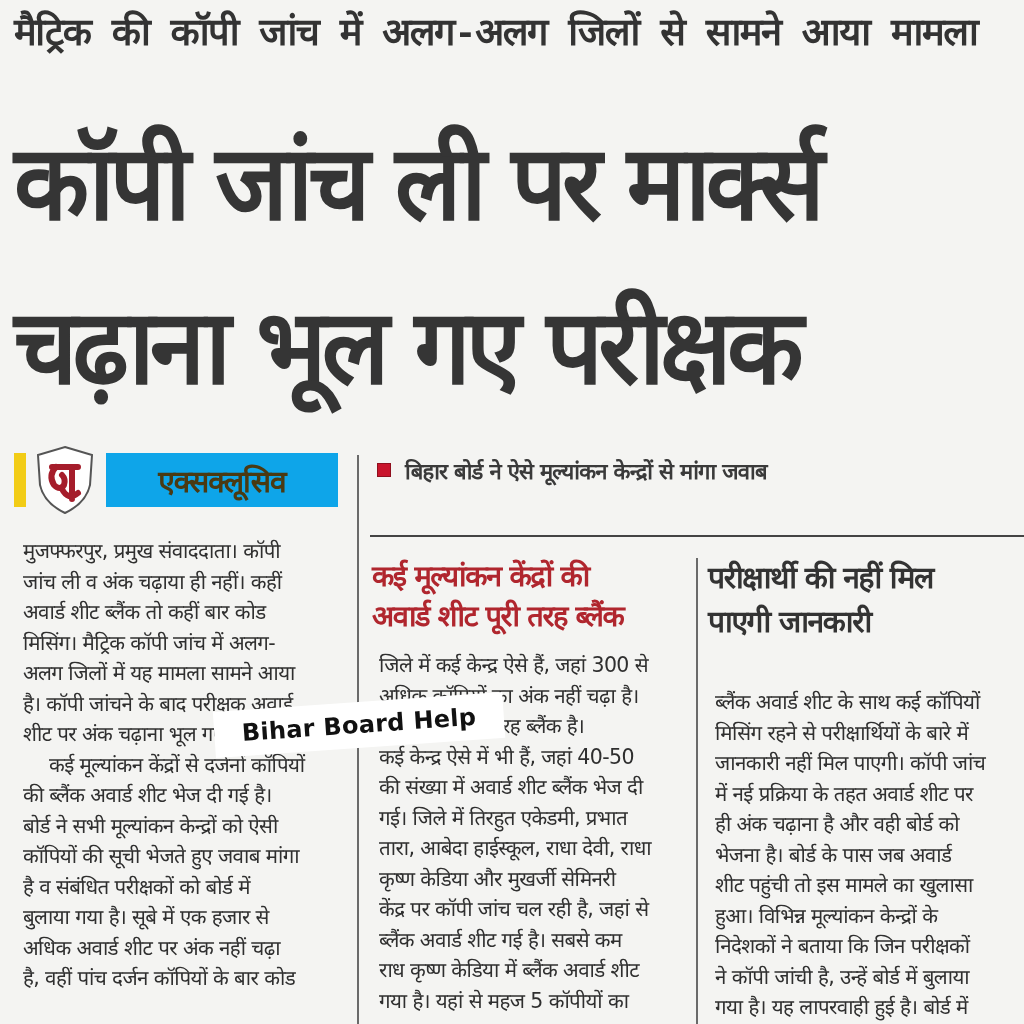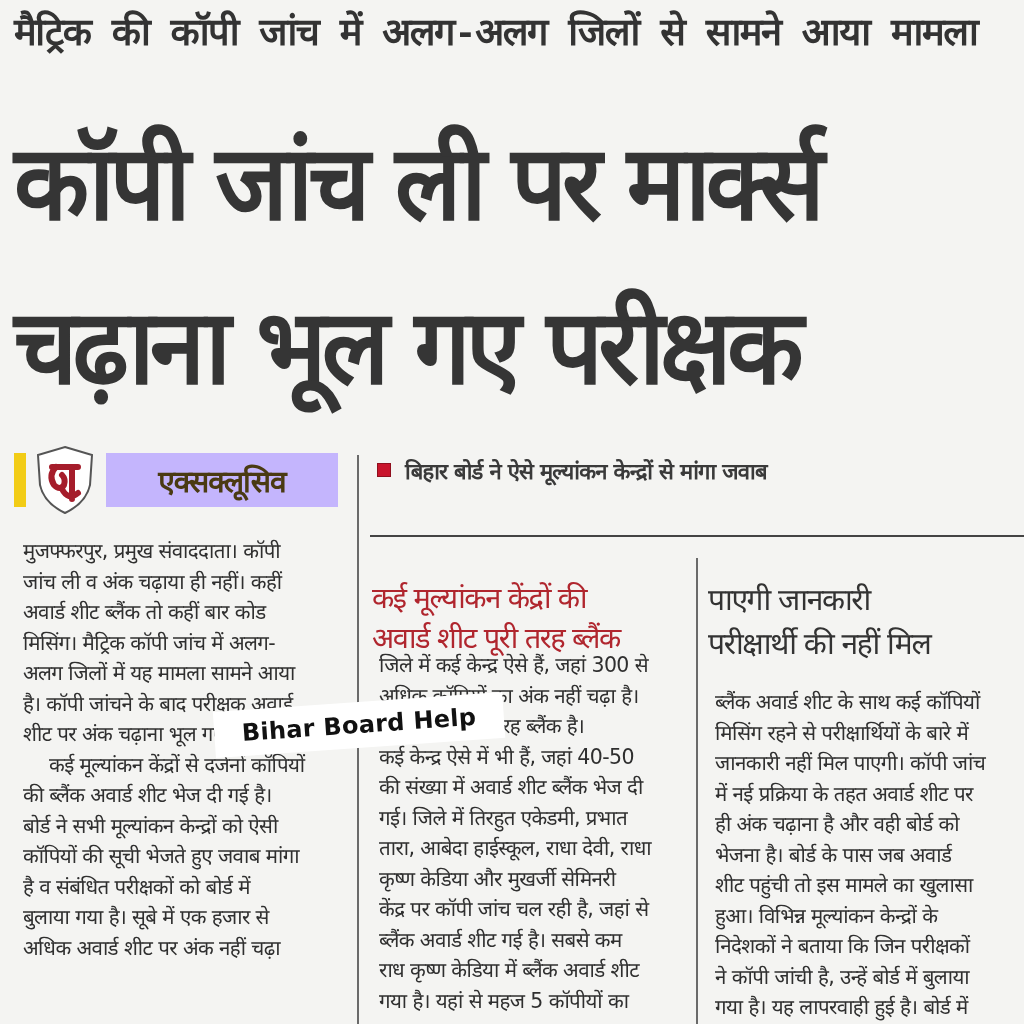--- a/index.html
+++ b/index.html
@@ -24,21 +24,21 @@
   
   .exclusive {
     position: absolute; left: 14px; top: 448px; width: 324px; height: 64px;
     display: flex; align-items: center;
   }
   .exclusive .lbar { width: 12px; height: 54px; background: #f2cc16; }
   .exclusive .shield {
     width: 62px; height: 70px; margin-left: 8px; position: relative;
   }
   .exclusive .tag {
-    flex: 1; height: 54px; margin-left: 10px; background: #c4b5fd;
+    flex: 1; height: 54px; margin-left: 10px; background: #0ea5e9;
     display: flex; align-items: center; justify-content: center;
     font-weight: bold; font-size: 30px; color: #4a3a12; letter-spacing: -1px;
   }
 
   .col {
     position: absolute; font-size: 20.5px; line-height: 30.5px; color: #2f2f2f;
     letter-spacing: -0.6px;
   }
   .col p { white-space: nowrap; margin-left: 7px; }
   .col1 { left: 16px; top: 536px; width: 320px; }
@@ -48,21 +48,21 @@
 
   .vrule { position: absolute; width: 2px; background: #6a6a6a; }
   .vr1 { left: 357px; top: 455px; height: 569px; }
   .vr2 { left: 696px; top: 558px; height: 466px; }
   .hrule { position: absolute; left: 370px; top: 535px; width: 654px; height: 2px; background: #444; }
 
   .bullets { position: absolute; left: 375px; top: 452px; width: 640px; }
   .bullet { display: flex; align-items: center; height: 36px; font-size: 22px; font-weight: bold; color: #3a3a3a; letter-spacing: -0.8px; white-space: nowrap; }
   .bullet .sq { width: 14px; height: 14px; background: #c8142c; margin-right: 14px; margin-left: 2px; border: 1px solid #8f0f1e; }
 
-  .subhead { position: absolute; font-weight: normal; font-size: 29px; line-height: 40px; letter-spacing: -1.4px; white-space: nowrap; margin-top: 22px; }
+  .subhead { position: absolute; font-weight: bold; font-size: 29px; line-height: 40px; letter-spacing: -1.4px; white-space: nowrap; }
   .sh2 { left: 372px; top: 556px; color: #b0262e; }
   .sh3 { left: 708px; top: 556px; color: #333; font-size: 30px; line-height: 44px; }
 
   .watermark {
     position: absolute; left: 216px; top: 712px; width: 290px; height: 46px;
     background: #ffffff; transform: rotate(-4deg); transform-origin: left bottom;
     display: flex; align-items: center; justify-content: center;
     font-family: "DejaVu Sans", sans-serif; font-weight: bold; font-size: 24px; color: #111;
     letter-spacing: 0.3px;
   }
@@ -104,20 +104,21 @@
   <p>अलग जिलों में यह मामला सामने आया</p>
   <p>है। कॉपी जांचने के बाद परीक्षक अवार्ड</p>
   <p>शीट पर अंक चढ़ाना भूल गए।</p>
   <p class="indent">कई मूल्यांकन केंद्रों से दर्जनों कॉपियों</p>
   <p>की ब्लैंक अवार्ड शीट भेज दी गई है।</p>
   <p>बोर्ड ने सभी मूल्यांकन केन्द्रों को ऐसी</p>
   <p>कॉपियों की सूची भेजते हुए जवाब मांगा</p>
   <p>है व संबंधित परीक्षकों को बोर्ड में</p>
   <p>बुलाया गया है। सूबे में एक हजार से</p>
   <p>अधिक अवार्ड शीट पर अंक नहीं चढ़ा</p>
+  <p>है, वहीं पांच दर्जन कॉपियों के बार कोड</p>
 </div>
 
 <div class="subhead sh2">
   <div>कई मूल्यांकन केंद्रों की</div>
   <div>अवार्ड शीट पूरी तरह ब्लैंक</div>
 </div>
 <div class="col col2">
   <p>जिले में कई केन्द्र ऐसे हैं, जहां 300 से</p>
   <p>अधिक कॉपियों का अंक नहीं चढ़ा है।</p>
   <p>अवार्ड शीट पूरी तरह ब्लैंक है।</p>
@@ -126,22 +127,22 @@
   <p>गई। जिले में तिरहुत एकेडमी, प्रभात</p>
   <p>तारा, आबेदा हाईस्कूल, राधा देवी, राधा</p>
   <p>कृष्ण केडिया और मुखर्जी सेमिनरी</p>
   <p>केंद्र पर कॉपी जांच चल रही है, जहां से</p>
   <p>ब्लैंक अवार्ड शीट गई है। सबसे कम</p>
   <p>राध कृष्ण केडिया में ब्लैंक अवार्ड शीट</p>
   <p>गया है। यहां से महज 5 कॉपीयों का</p>
 </div>
 
 <div class="subhead sh3">
+  <div>परीक्षार्थी की नहीं मिल</div>
   <div>पाएगी जानकारी</div>
-  <div>परीक्षार्थी की नहीं मिल</div>
 </div>
 <div class="col col3">
   <p>ब्लैंक अवार्ड शीट के साथ कई कॉपियों</p>
   <p>मिसिंग रहने से परीक्षार्थियों के बारे में</p>
   <p>जानकारी नहीं मिल पाएगी। कॉपी जांच</p>
   <p>में नई प्रक्रिया के तहत अवार्ड शीट पर</p>
   <p>ही अंक चढ़ाना है और वही बोर्ड को</p>
   <p>भेजना है। बोर्ड के पास जब अवार्ड</p>
   <p>शीट पहुंची तो इस मामले का खुलासा</p>
   <p>हुआ। विभिन्न मूल्यांकन केन्द्रों के</p>

